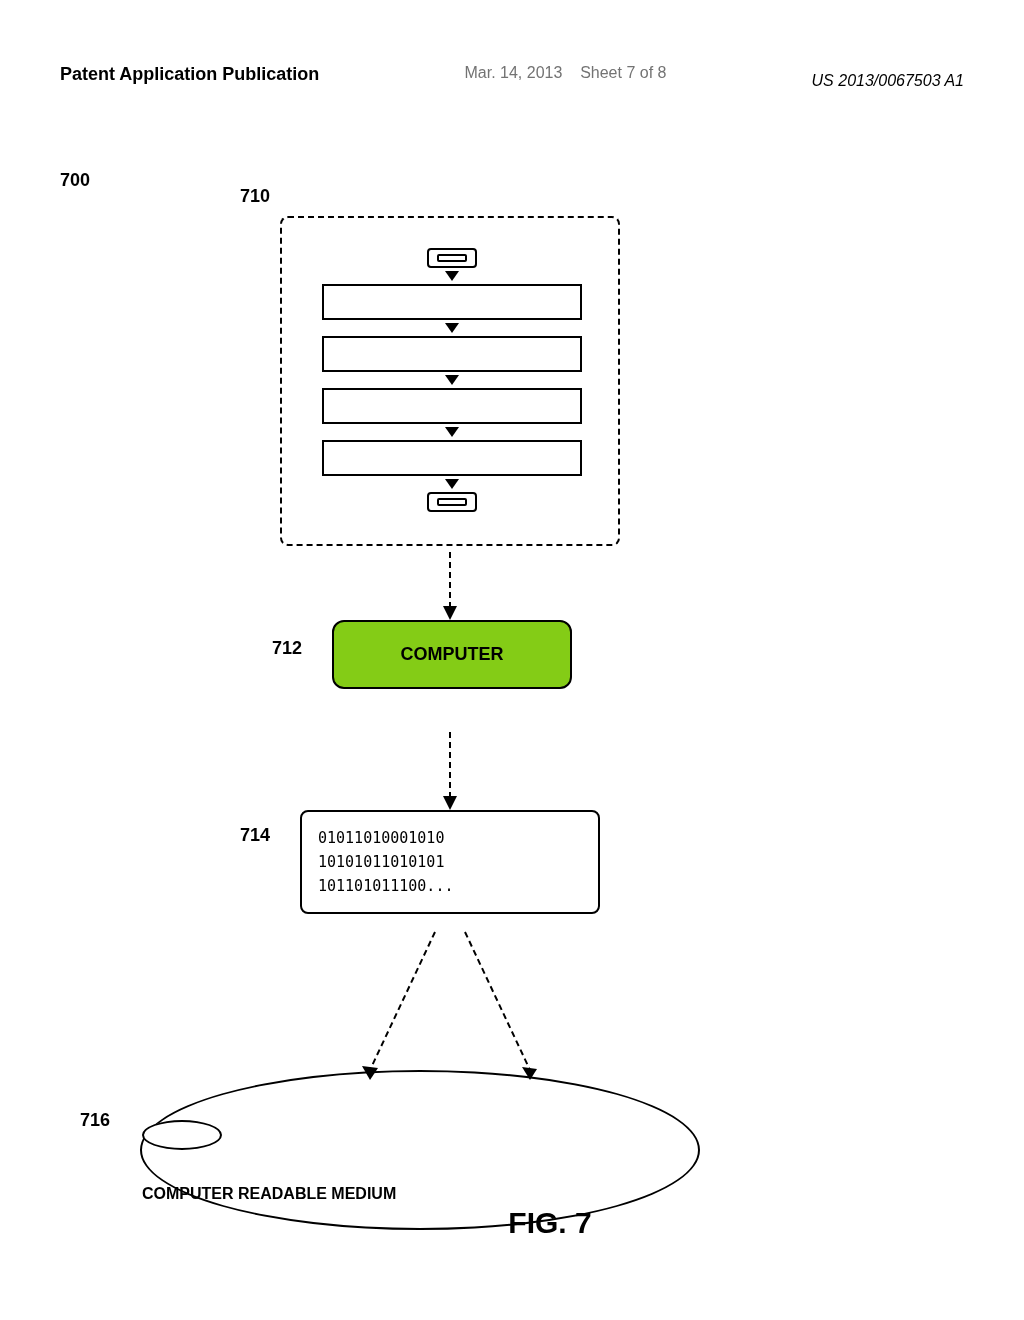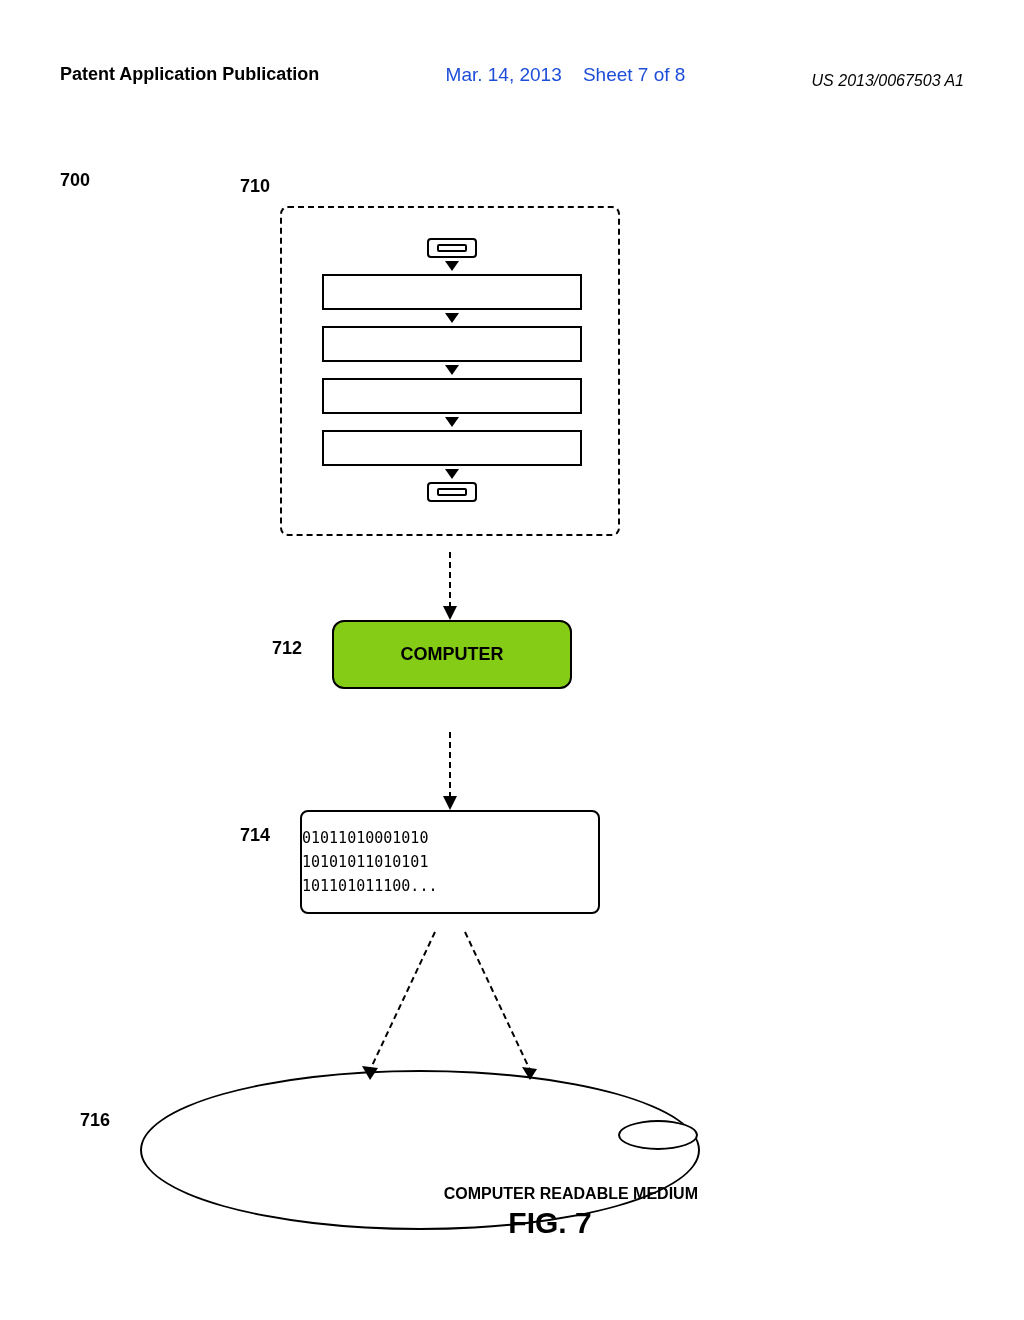--- a/index.html
+++ b/index.html
@@ -19,22 +19,22 @@
       padding: 64px 60px 0 60px;
     }
 
     .header-left {
       font-size: 18px;
       font-weight: bold;
       color: #000;
     }
 
     .header-center {
-      font-size: 19px;
-      color: #1d4ed8;
+      font-size: 16px;
+      color: #737373;
       text-align: center;
     }
 
     .header-right {
       font-size: 16px;
       color: #000;
       font-style: italic;
       margin-top: 8px;
     }
 
@@ -49,21 +49,21 @@
       position: absolute;
       top: 80px;
       left: 60px;
       font-size: 18px;
       font-weight: bold;
     }
 
     
     .box-710-container {
       position: absolute;
-      top: 116px;
+      top: 126px;
       left: 280px;
       width: 340px;
       height: 330px;
     }
 
     .box-710-label {
       position: absolute;
       top: -30px;
       left: -40px;
       font-size: 18px;
@@ -181,21 +181,21 @@
       top: 15px;
       left: -60px;
       font-size: 18px;
       font-weight: bold;
     }
 
     .binary-rect {
       border: 2px solid #000;
       border-radius: 8px;
       background: #fff;
-      padding: 14px 0;
+      padding: 14px 16px;
       font-size: 15px;
       line-height: 1.6;
       font-family: monospace;
     }
 
     
     .ellipse-716-container {
       position: absolute;
       top: 980px;
       left: 140px;
@@ -210,21 +210,21 @@
       font-weight: bold;
     }
 
     .outer-ellipse {
       width: 100%;
       height: 160px;
       border: 2px solid #000;
       border-radius: 50%;
       background: #fff;
       display: flex;
-      align-items: flex-end;
+      align-items: flex-start;
       justify-content: center;
       flex-direction: column;
       position: relative;
     }
 
     .inner-ellipse {
       width: 80px;
       height: 30px;
       border: 2px solid #000;
       border-radius: 50%;

